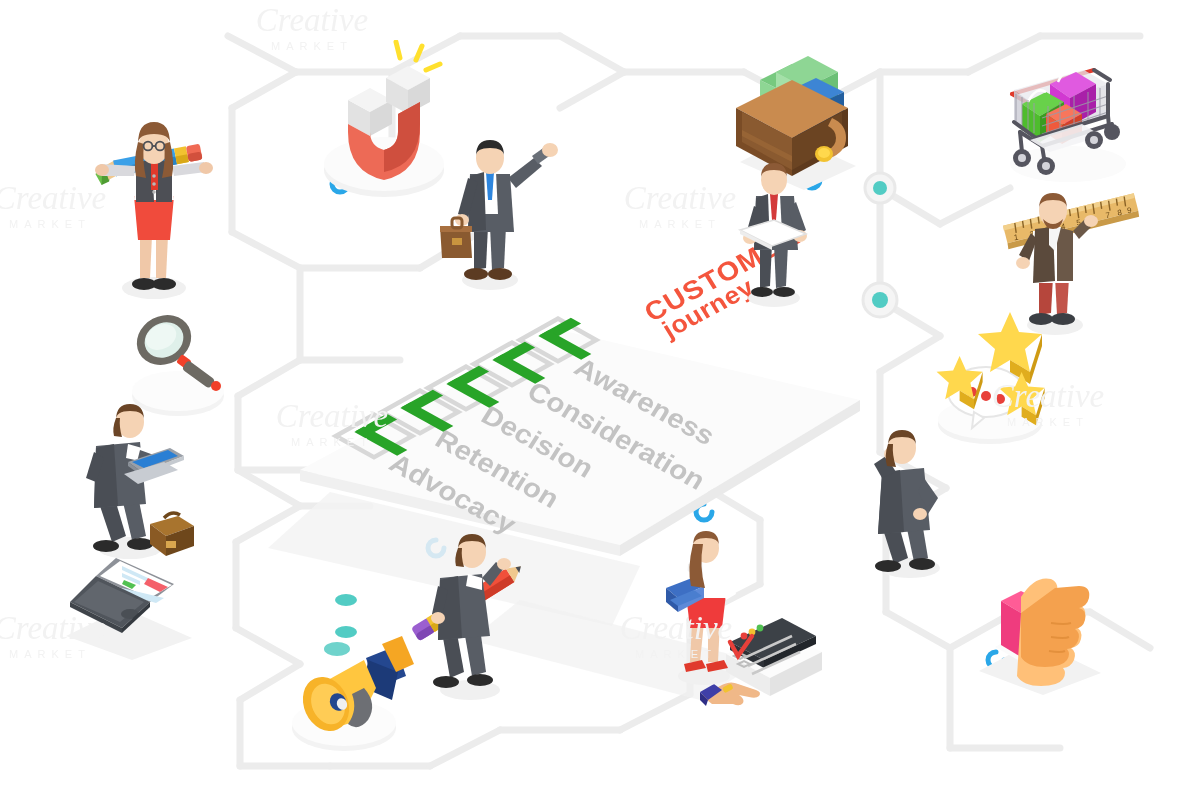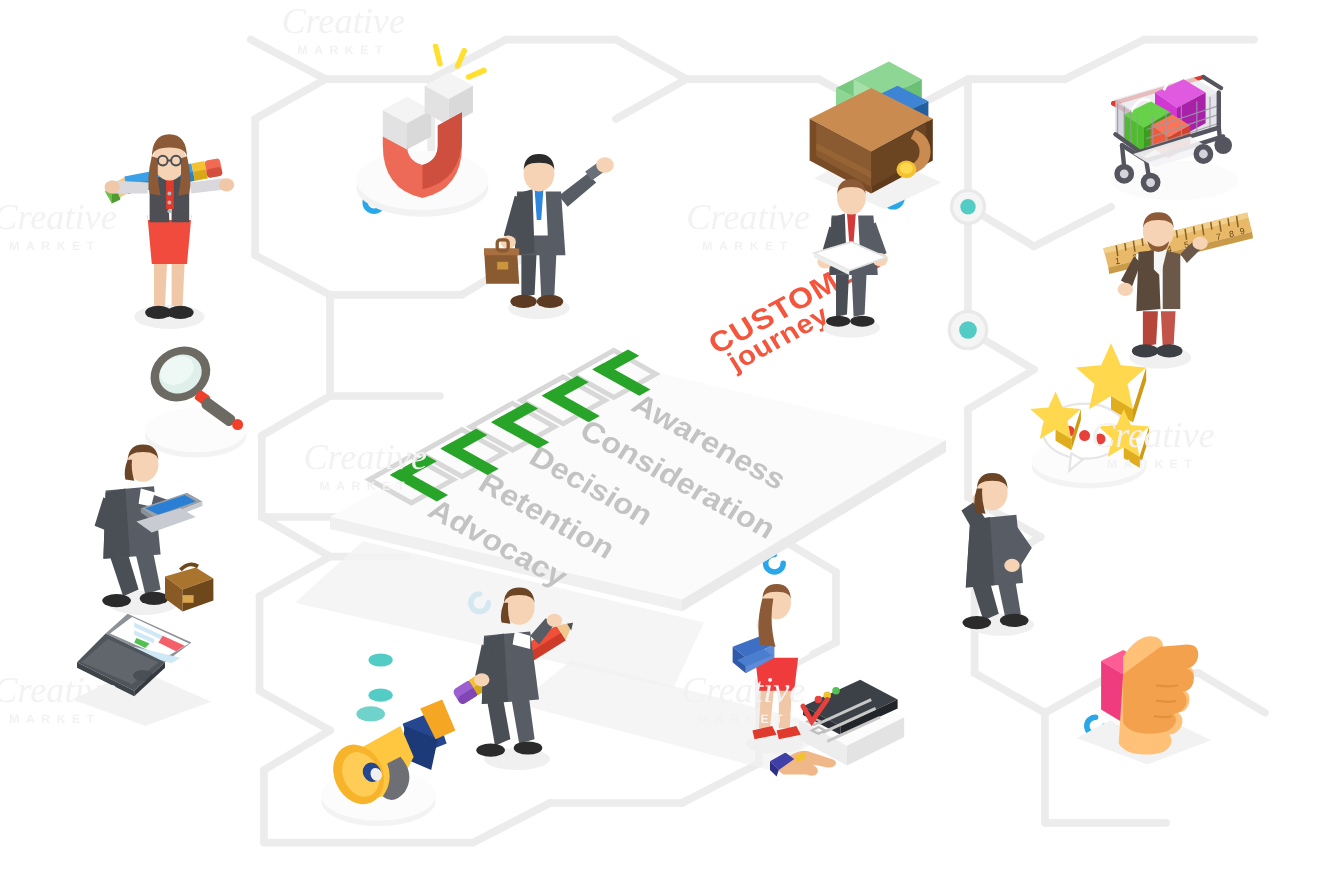--- a/index.html
+++ b/index.html
@@ -66,21 +66,21 @@
   .wm{
     position:absolute;
     color:#f2f2f2;
     font-family:"Liberation Serif", serif;
     pointer-events:none;
     user-select:none;
     text-align:center;
     line-height:1;
   }
   .wm .m1{font-style:italic;font-size:33px;display:block;}
-  .wm .m2{font-size:11px;letter-spacing:6px;display:block;margin-top:4px;font-family:"Liberation Sans",sans-serif;font-weight:bold;}
+  .wm .m2{font-size:11px;letter-spacing:6px;display:block;margin-top:4px;font-family:"Liberation Sans",sans-serif;}
 </style>
 </head>
 <body>
 
 <div id="stage">
 
   <svg class="net" width="1200" height="800" viewBox="0 0 1200 800">
     <g stroke="#ececec" stroke-width="7" fill="none" stroke-linecap="round">
 
       <path d="M228 36 L296 72"></path>

